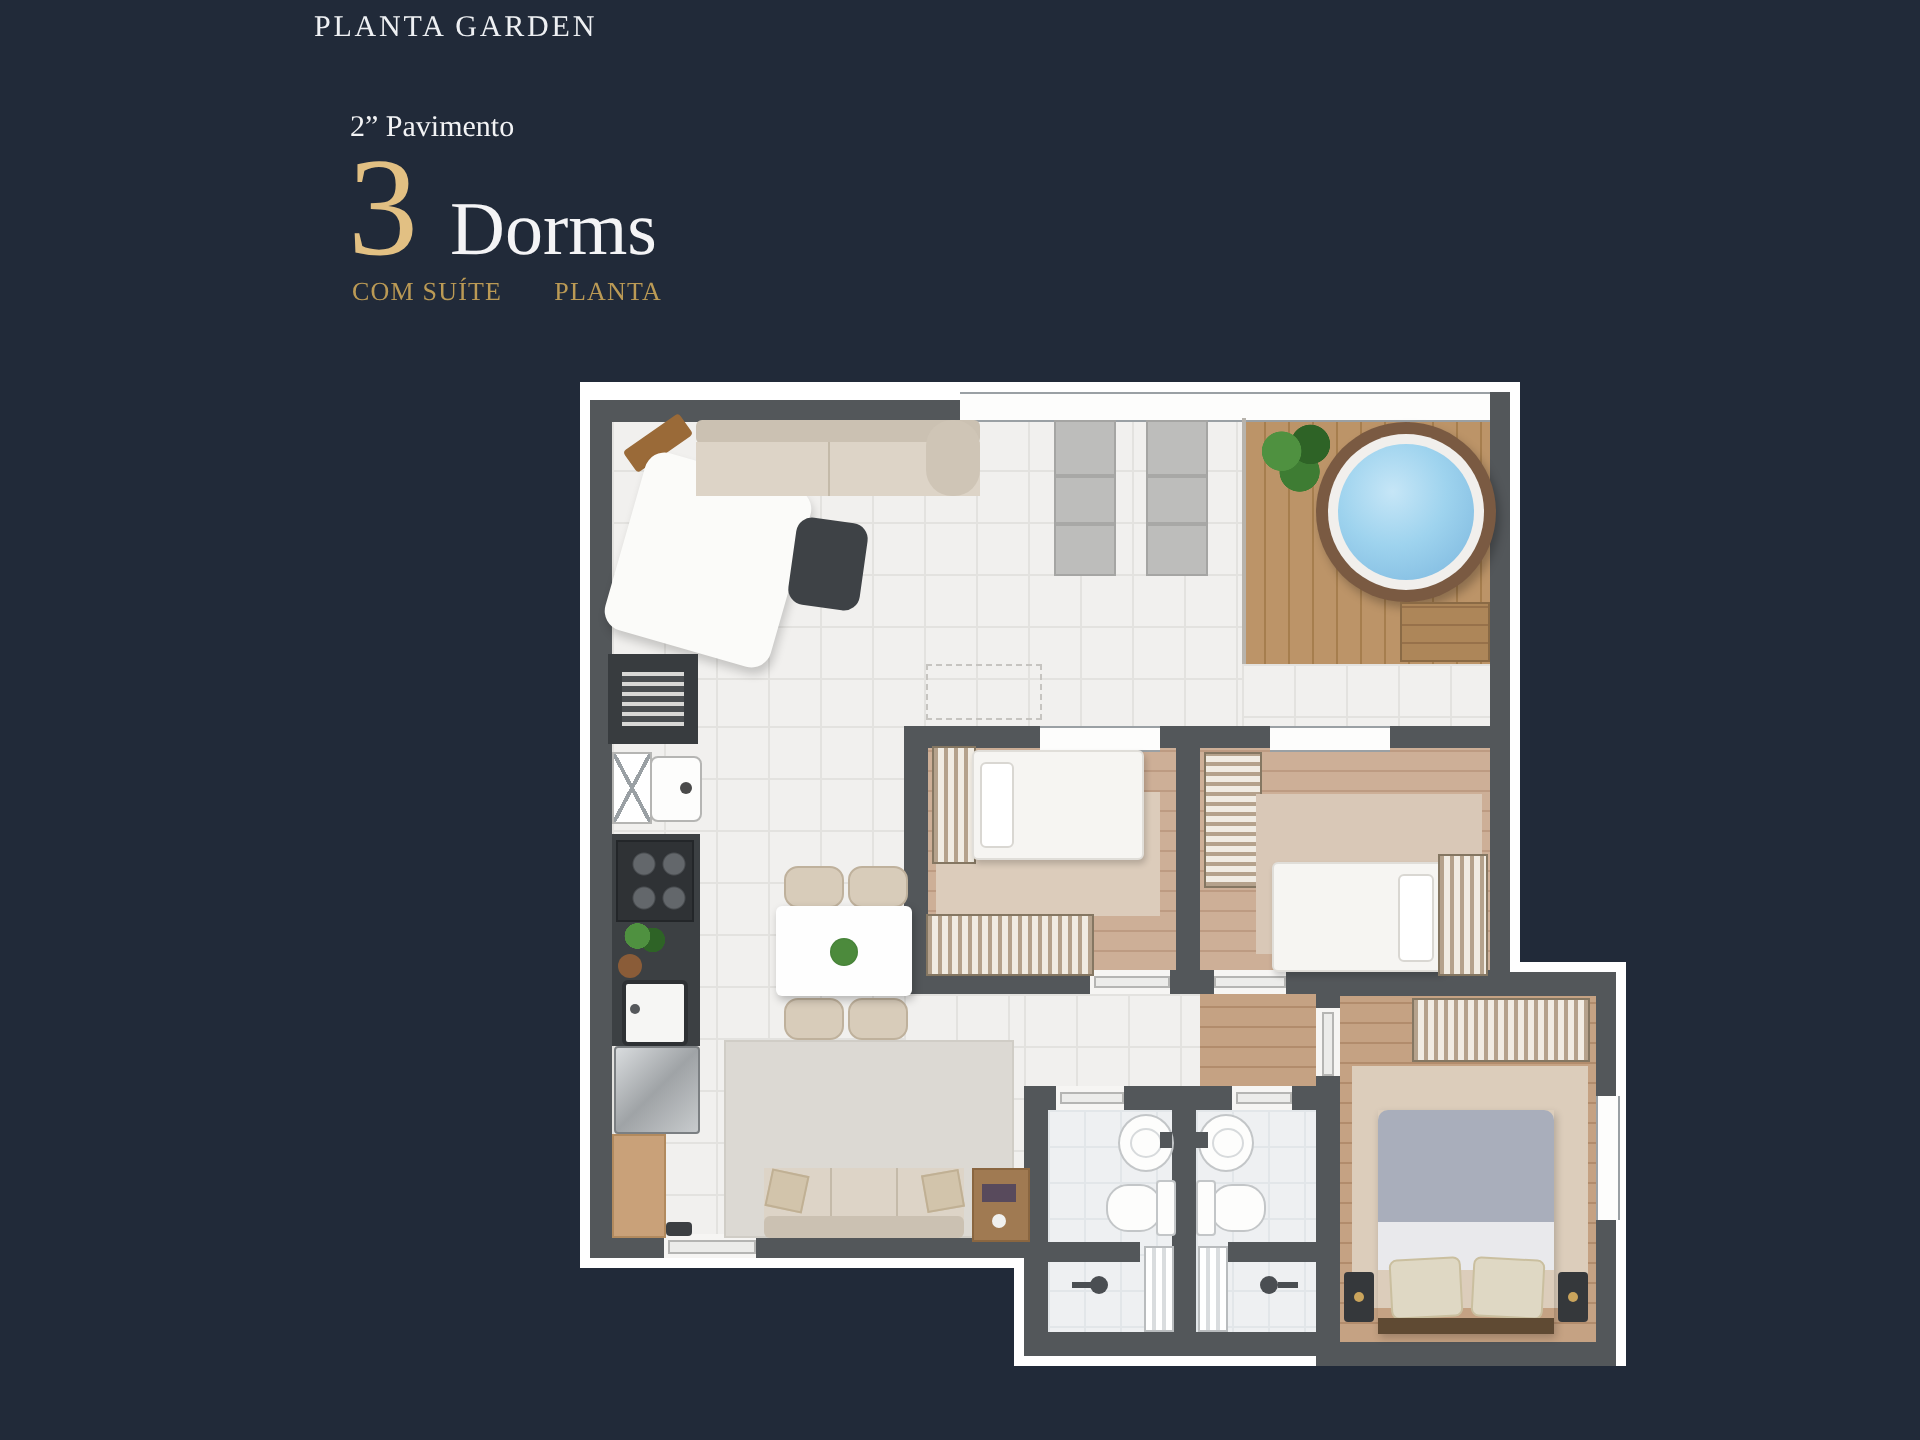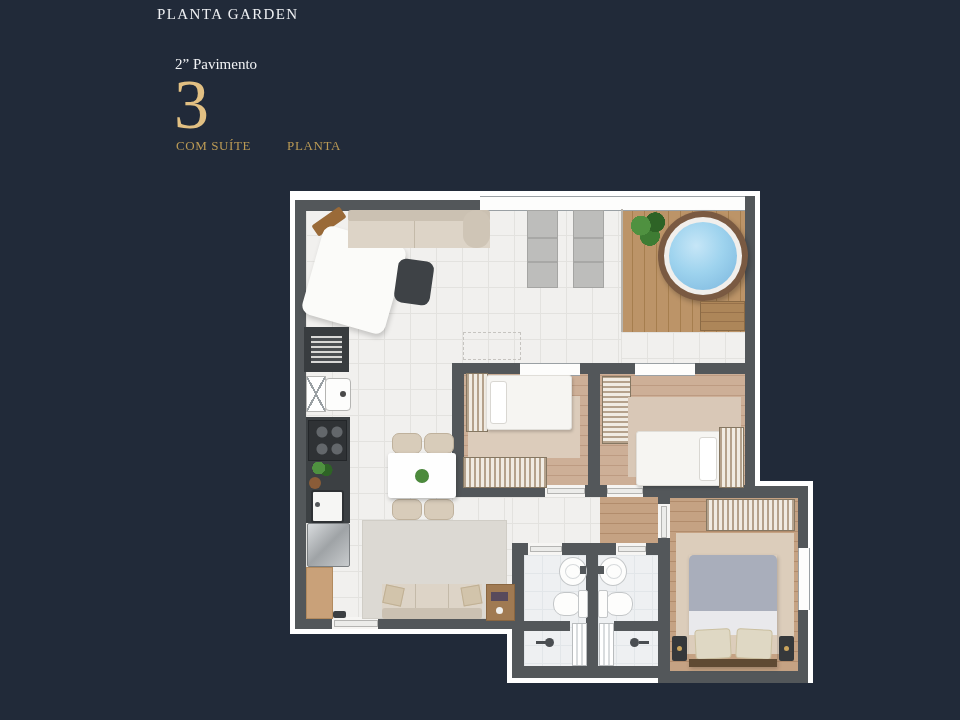--- a/index.html
+++ b/index.html
@@ -5,21 +5,21 @@
   html,body{margin:0;padding:0;}
   .slide{position:relative;width:960px;height:720px;background:#212a39;overflow:hidden;
          font-family:"Liberation Serif",serif;}
   .abs{position:absolute;}
   
   .title{position:absolute;left:157px;top:6px;font-size:15px;letter-spacing:1.4px;color:#eef0f3;}
   .pavimento{position:absolute;left:175px;top:56px;font-size:15px;color:#f2f3f5;}
   .dorms-line{position:absolute;left:174px;top:70px;display:flex;align-items:baseline;gap:16px;}
   .num3{font-size:70px;line-height:1;color:#e2c083;}
   .dorms{font-size:38px;color:#f4f4f6;}
-  .tags{position:absolute;left:176px;top:138px;font-size:13px;color:#bb9a55;letter-spacing:.6px;display:flex;gap:36px;}
+  .tags{position:absolute;left:176px;top:138px;font-size:13px;color:#bb9a55;letter-spacing:.6px;display:flex;gap:26px;}
   .area-line{position:absolute;left:176px;top:160px;color:#f2f3f5;display:flex;align-items:baseline;}
   .area-val{font-size:24px;}
   .area-sup{font-size:14px;position:relative;top:-8px;margin-left:3px;}
   .area-dash{font-size:20px;margin:0 6px 0 4px;}
   .area-final{font-size:17px;margin-left:8px;}
   
   .plan{position:absolute;left:295px;top:196px;width:518px;height:488px;}
   .backing{background:#ffffff;position:absolute;}
   .wall{background:#53575a;position:absolute;}
   .tile{background-color:#f1f0ee;background-image:linear-gradient(#e3e2df 1px,transparent 1px),
@@ -54,20 +54,21 @@
 </style>
 </head>
 <body>
 
 <div class="slide">
 
   <div class="title">PLANTA GARDEN</div>
   <div class="pavimento">2” Pavimento</div>
   <div class="dorms-line">
     <span class="num3">3</span>
+    <span class="dorms">Dorms</span>
   </div>
   <div class="tags">
     <span>COM SUÍTE</span>
     <span>PLANTA</span>
   </div>
 
   <div class="plan">
 
     <div class="backing" style="left:-5px;top:-5px;width:470px;height:192px;"></div>
     <div class="backing" style="left:-5px;top:-5px;width:235px;height:443px;"></div>

